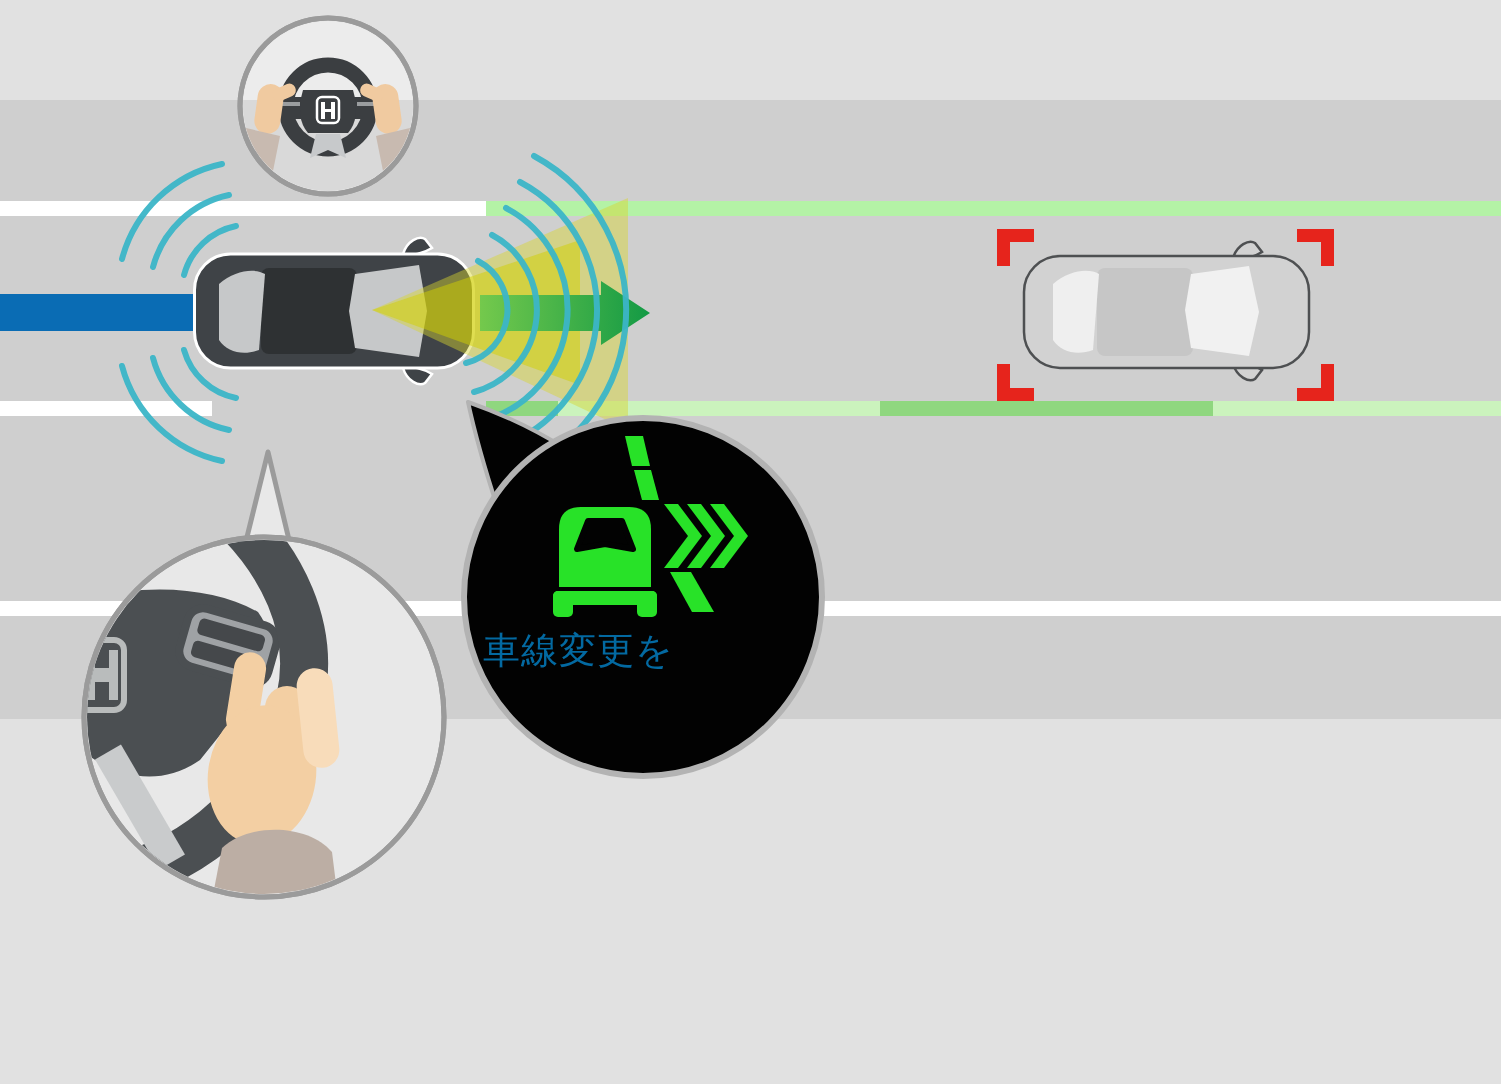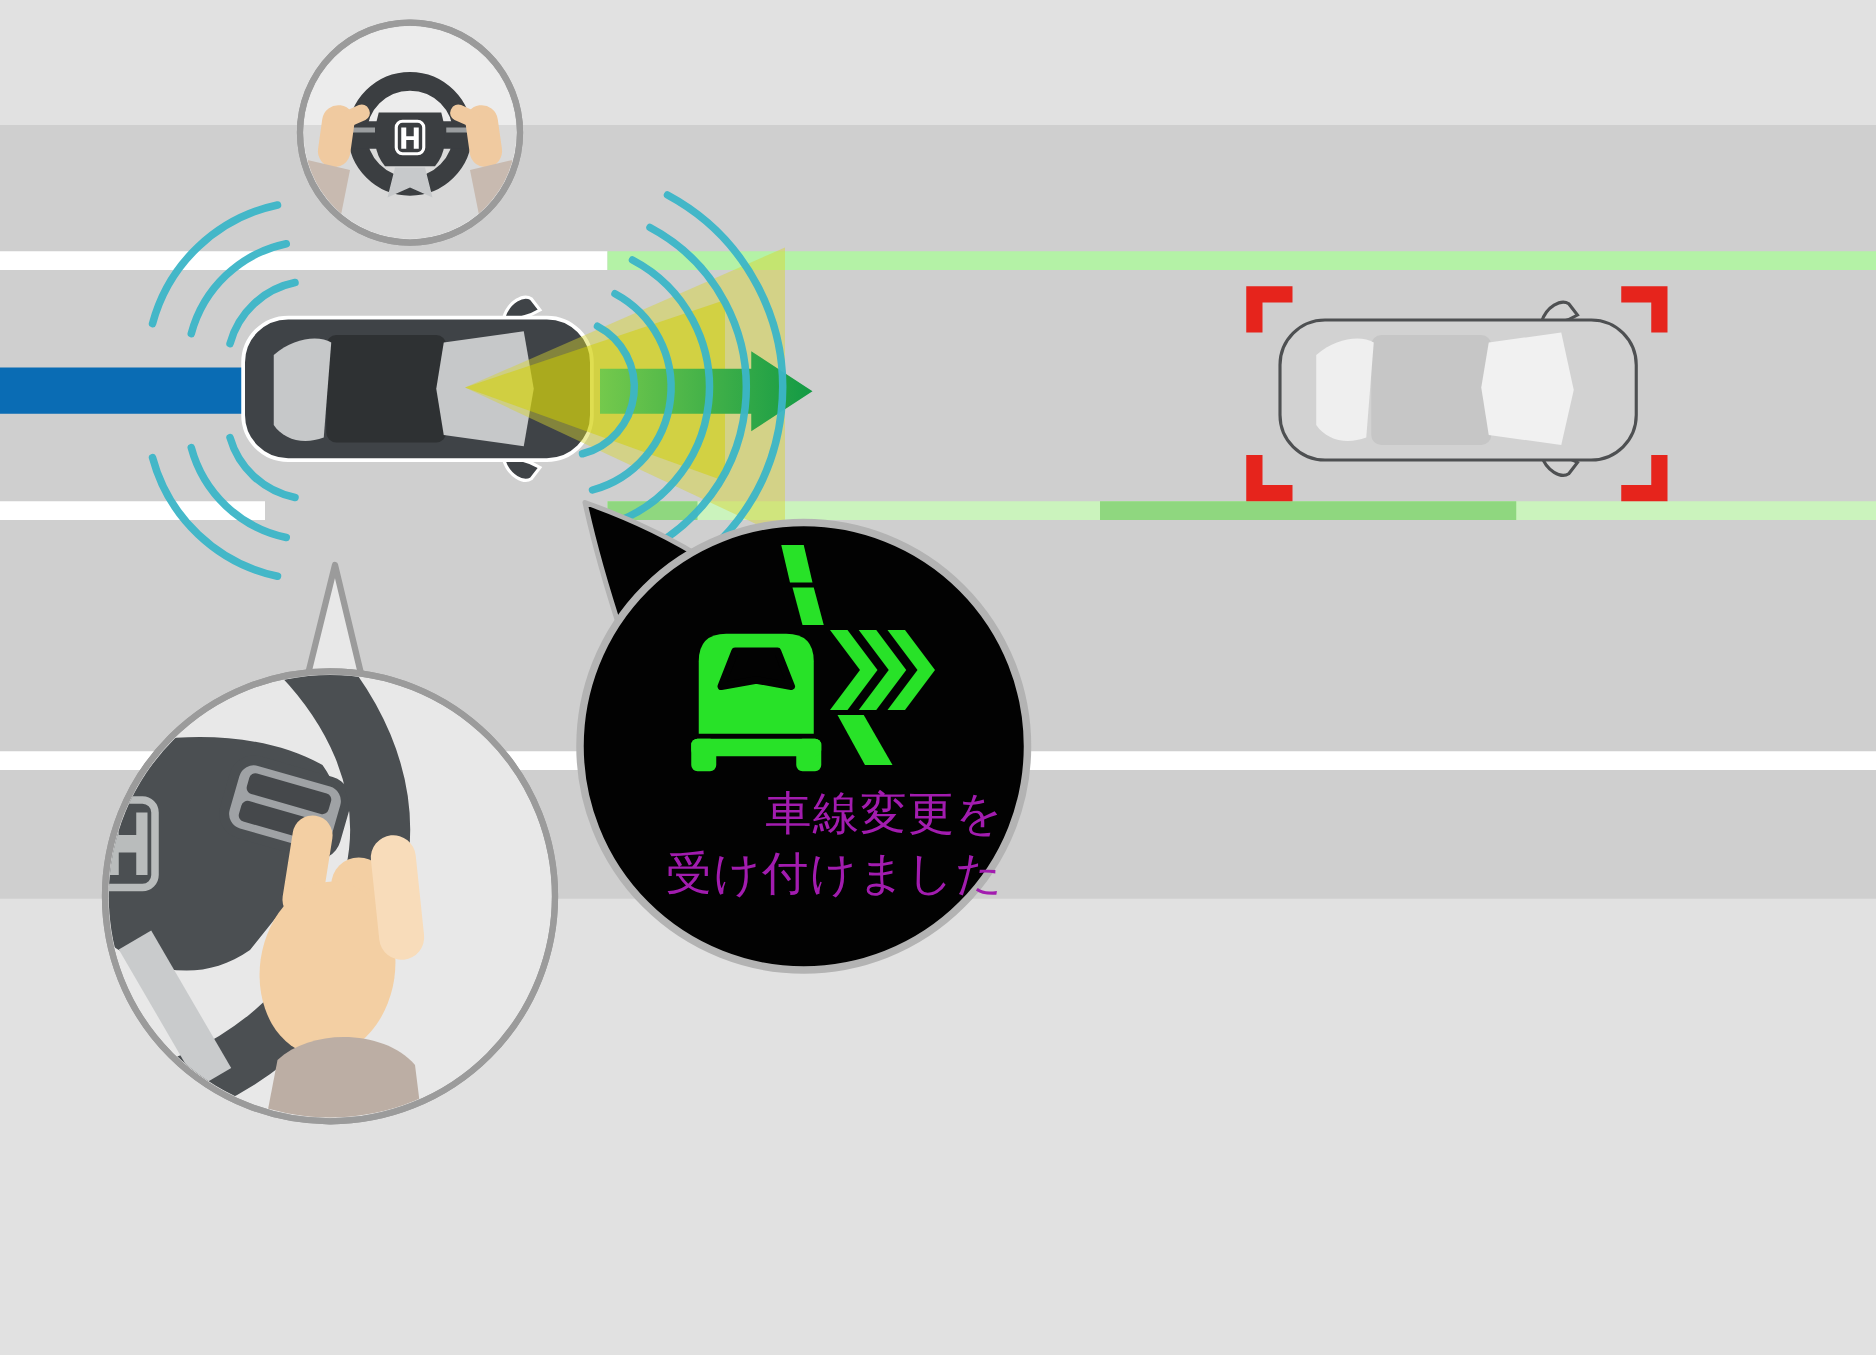--- a/index.html
+++ b/index.html
@@ -6,21 +6,21 @@
   .stage{
     position:relative;width:1501px;height:1084px;overflow:hidden;
     background:#cfcfcf;font-family:"DejaVu Sans",sans-serif;
   }
   .band{position:absolute;left:0;width:1501px;z-index:0;}
   .shoulder{background:#e1e1e1;}
   .lane-line{position:absolute;height:15px;top:201px;z-index:0;}
   .overlay-svg{position:absolute;left:0;top:0;z-index:1;}
   .callout-text{
     position:absolute;left:483px;top:627px;width:320px;z-index:2;
-    color:#a21caf;text-align:right;font-size:37px;line-height:48px;
+    color:#0369a1;text-align:left;font-size:37px;line-height:48px;
     letter-spacing:1px;font-family:"DejaVu Sans",sans-serif;
   }
 </style>
 </head>
 <body>
 
 <div class="stage">
 
   <div class="band shoulder" style="top:0;height:100px;"></div>
   <div class="band shoulder" style="top:719px;height:365px;"></div>
@@ -173,16 +173,15 @@
         </g>
         <polygon points="246,128 280,136 268,196 230,188" fill="#c8bab0"></polygon>
         <polygon points="376,136 410,128 426,188 388,196" fill="#c8bab0"></polygon>
       </g>
       <circle cx="328" cy="106" r="88" fill="none" stroke="#9b9b9b" stroke-width="5"></circle>
     </g>
   </svg>
 
   <div class="callout-text">
     <div>車線変更を</div>
-    <div>受け付けました</div>
   </div>
 
 </div>
 
 </body></html>

